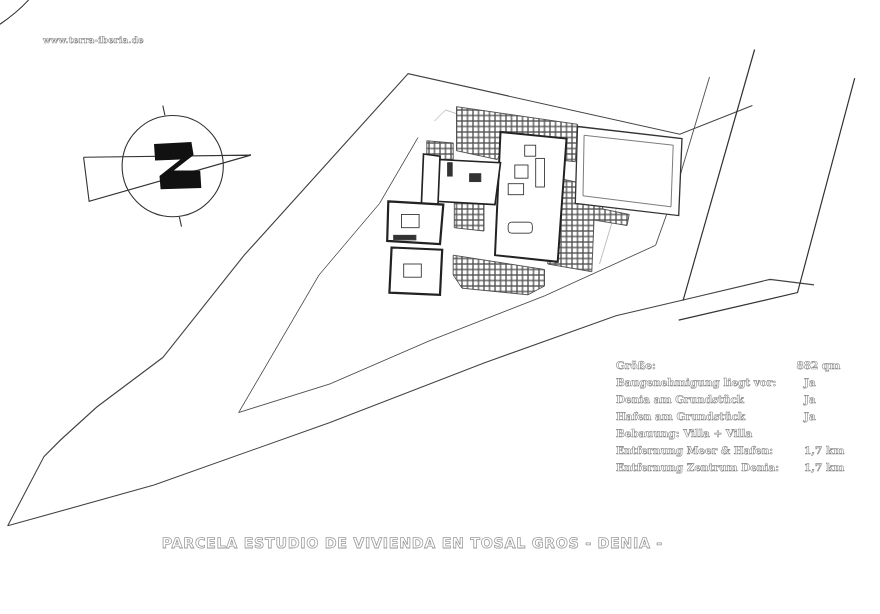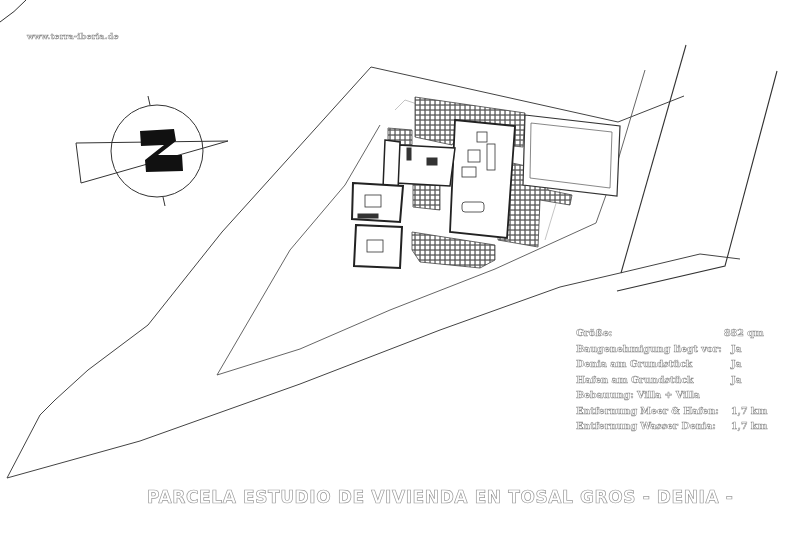--- a/index.html
+++ b/index.html
@@ -1,24 +1,24 @@
 <!DOCTYPE html>
 <html><head>
 <meta charset="utf-8">
 <style>
   html, body { margin: 0; padding: 0; background: #ffffff; }
   body { width: 800px; height: 558px; position: relative; overflow: hidden; font-family: "DejaVu Serif", serif; }
   .canvas { position: absolute; left: 0; top: 0; width: 800px; height: 558px; }
-  .watermark { position: absolute; left: 27px; top: 31px; font-family: "DejaVu Serif", serif; font-size: 8px; font-weight: bold; color: #ffffff; -webkit-text-stroke: 0.5px #8a8a8a; letter-spacing: 0.2px; }
+  .watermark { position: absolute; left: 39px; top: 31px; font-family: "DejaVu Serif", serif; font-size: 8px; font-weight: bold; color: #ffffff; -webkit-text-stroke: 0.5px #8a8a8a; letter-spacing: 0.2px; }
   .info { position: absolute; left: 560px; top: 327px; font-family: "DejaVu Serif", serif; font-size: 9.5px; font-weight: bold; color: #ffffff; -webkit-text-stroke: 0.55px #8c8c8c; }
   .info-row { position: relative; height: 15.5px; white-space: nowrap; }
-  .info-row .k { position: absolute; left: 16px; }
+  .info-row .k { position: absolute; left: 0; }
   .info-row .v { position: absolute; left: 171px; }
   .info-row.first .v { left: 164px; }
-  .title { position: absolute; left: 147px; top: 487px; font-family: "DejaVu Sans", sans-serif; font-size: 17px; font-weight: bold; color: #ffffff; -webkit-text-stroke: 0.7px #9a9a9a; letter-spacing: 0.6px; white-space: nowrap; }
+  .title { position: absolute; left: 147px; top: 487px; font-family: "DejaVu Sans", sans-serif; font-size: 13px; font-weight: bold; color: #ffffff; -webkit-text-stroke: 0.7px #9a9a9a; letter-spacing: 0.6px; white-space: nowrap; }
 </style>
 </head>
 <body>
 
 <svg class="canvas" viewBox="0 0 800 558" xmlns="http://www.w3.org/2000/svg">
 
   <path d="M0 22 Q15 12 26 0" fill="none" stroke="#333" stroke-width="1"></path>
 
   <polyline fill="none" stroke="#444" stroke-width="1" points="7,478 40,415 55,400 88,370 148,325 222,232 371,67 618,122 684,96"></polyline>
   <polyline fill="none" stroke="#444" stroke-width="1" points="7,478 140,441 300,384 440,330 560,287 620,273 700,254 740,259"></polyline>
@@ -98,18 +98,18 @@
   </div>
   <div class="info-row">
     <span class="k">Bebauung: Villa + Villa</span>
     <span class="v"></span>
   </div>
   <div class="info-row">
     <span class="k">Entfernung Meer &amp; Hafen:</span>
     <span class="v">1,7 km</span>
   </div>
   <div class="info-row">
-    <span class="k">Entfernung Wasser Denia:</span>
+    <span class="k">Entfernung Zentrum Denia:</span>
     <span class="v">1,7 km</span>
   </div>
 </div>
 
 <div class="title">PARCELA ESTUDIO DE VIVIENDA EN TOSAL GROS  - DENIA -</div>
 
 </body></html>

